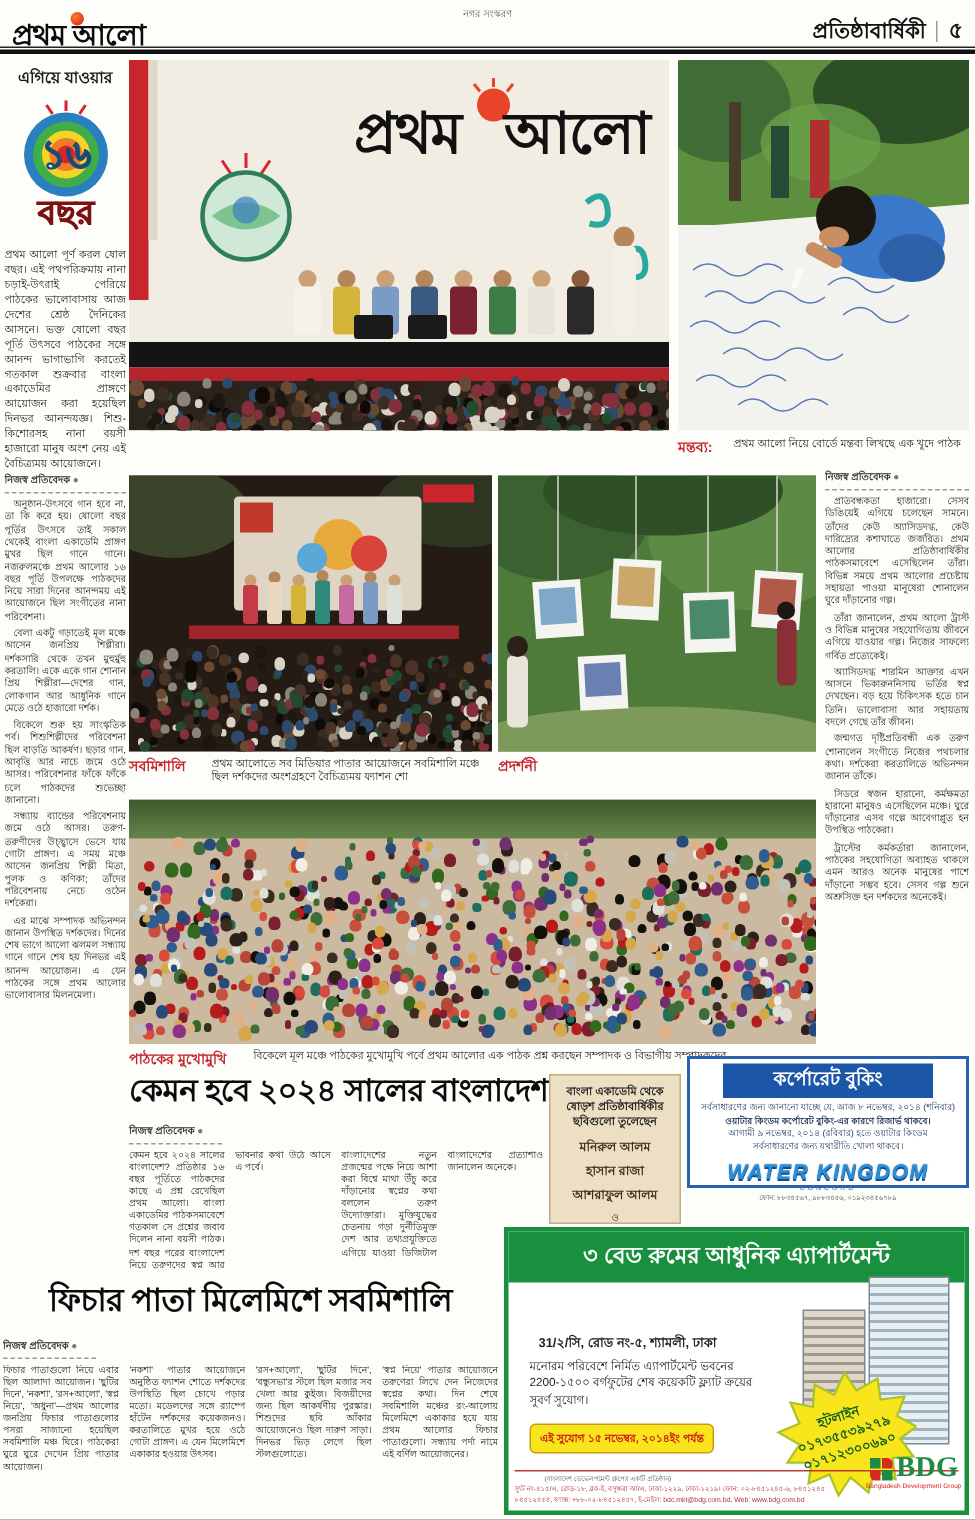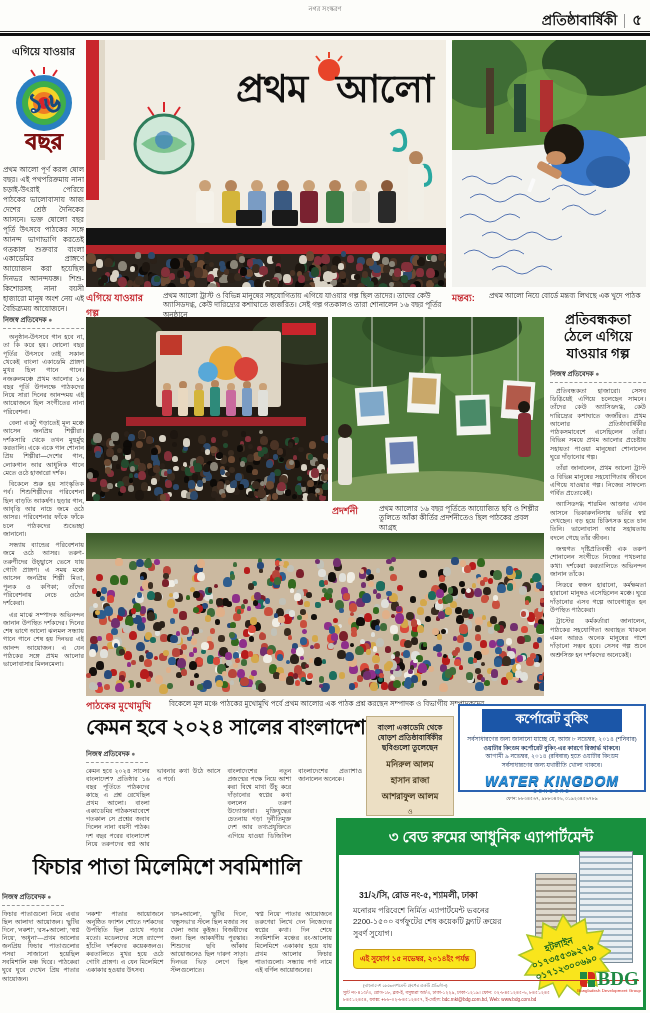--- a/index.html
+++ b/index.html
@@ -123,20 +123,24 @@
   #bdg-pin i:nth-child(4){background:#1f8a44;}
   #bdg-txt{display:inline;font-family:"Liberation Serif","DejaVu Serif",serif;font-size:19px;color:#1f8a44;font-weight:bold;vertical-align:middle;}
   #bdg-sub{font-size:4.4px;color:#d42b1e;margin-top:-2px;}
 </style>
 </head>
 <body>
 
 <div id="page">
 
   <div id="header">
+    <div id="masthead">
+      <span>প্রথম আলো</span>
+      <span class="sun"></span>
+    </div>
     <div id="hdr-center">
       <div id="hdr-edition">নগর সংস্করণ</div>
     </div>
     <div id="hdr-right">
       <span id="hdr-section">প্রতিষ্ঠাবার্ষিকী</span>
       <span id="hdr-sep"></span>
       <span id="hdr-page">৫</span>
     </div>
   </div>
   <div id="rule"></div>
@@ -500,24 +504,20 @@
 
       <ellipse cx="138" cy="118" rx="40" ry="28" fill="#3a78c9"></ellipse>
       <ellipse cx="156" cy="132" rx="22" ry="16" fill="#2d62a8"></ellipse>
       <circle cx="112" cy="104" r="20" fill="#1c1710"></circle>
       <ellipse cx="104" cy="118" rx="10" ry="7" fill="#c98f63"></ellipse>
       <rect x="88" y="120" width="26" height="9" rx="4" fill="#c98f63" transform="rotate(28 88 120)"></rect>
       <rect x="80" y="138" width="4" height="14" rx="1" fill="#fafafa" transform="rotate(20 80 138)"></rect>
     </svg>
   </div>
 
-  <div id="cap-main" class="cap">
-    <span class="lbl">এগিয়ে যাওয়ার গল্প</span>
-    <span class="txt">প্রথম আলো ট্রাস্ট ও বিভিন্ন মানুষের সহযোগিতায় এগিয়ে যাওয়ার গল্প ছিল তাদের। তাদের কেউ অ্যাসিডদগ্ধ, কেউ দারিদ্র্যের কশাঘাতে জর্জরিত। সেই গল্প গতকালও তারা শোনালেন ১৬ বছর পূর্তির অনুষ্ঠানে</span>
-  </div>
   <div id="cap-comment" class="cap">
     <span class="lbl">মন্তব্য:</span>
     <span class="txt">প্রথম আলো নিয়ে বোর্ডে মন্তব্য লিখছে এক খুদে পাঠক</span>
   </div>
 
   <div id="photo-fashion" class="ph">
     <svg width="242" height="184" viewBox="0 0 242 184">
       <rect width="242" height="184" fill="#241c14"></rect>
       <ellipse cx="30" cy="25" rx="50" ry="30" fill="#39442a"></ellipse>
       <ellipse cx="220" cy="20" rx="55" ry="28" fill="#2e3622"></ellipse>
@@ -901,27 +901,29 @@
       </g>
       <g>
         <rect x="6" y="120" width="14" height="48" rx="4" fill="#e8e4da"></rect>
           <circle cx="13" cy="114" r="7" fill="#2b2119"></circle>
         <rect x="186" y="96" width="13" height="44" rx="4" fill="#8a2f38"></rect>
           <circle cx="192" cy="90" r="6" fill="#1c1710"></circle>
       </g>
     </svg>
   </div>
 
+  <div id="cap-fashion" class="cap">
+    <span class="lbl">সবমিশালি</span>
+    <span class="txt">প্রথম আলোতে সব মিডিয়ার পাতার আয়োজনে সবমিশালি মঞ্চে ছিল দর্শকদের অংশগ্রহণে বৈচিত্র্যময় ফ্যাশন শো</span>
+  </div>
   <div id="cap-expo" class="cap">
     <span class="lbl">প্রদর্শনী</span>
-    <span class="txt">প্রথম আলোর ১৬ বছর পূর্তিতে আয়োজিত ছবি ও শিল্পীর তুলিতে আঁকা কীর্তির প্রদর্শনীতেও ছিল পাঠকের প্রবল আগ্রহ</span>
   </div>
 
   <div id="col-right">
-    <div class="sec-head">প্রতিবন্ধকতা ঠেলে এগিয়ে যাওয়ার গল্প</div>
     <div class="byline">
       <span>নিজস্ব প্রতিবেদক</span> <span class="dot">●</span>
     </div>
     <div id="right-body" class="bodytxt">
       <p>প্রতিবন্ধকতা হাজারো। সেসব ডিঙিয়েই এগিয়ে চলেছেন সামনে। তাঁদের কেউ অ্যাসিডদগ্ধ, কেউ দারিদ্র্যের কশাঘাতে জর্জরিত। প্রথম আলোর প্রতিষ্ঠাবার্ষিকীর পাঠকসমাবেশে এসেছিলেন তাঁরা। বিভিন্ন সময়ে প্রথম আলোর প্রচেষ্টায় সহায়তা পাওয়া মানুষেরা শোনালেন ঘুরে দাঁড়ানোর গল্প।</p>
       <p>তাঁরা জানালেন, প্রথম আলো ট্রাস্ট ও বিভিন্ন মানুষের সহযোগিতায় জীবনে এগিয়ে যাওয়ার গল্প। নিজের সাফল্যে গর্বিত প্রত্যেকেই।</p>
       <p>অ্যাসিডদগ্ধ শারমিন আক্তার এখন আসনে ভিকারুননিসায় ভর্তির স্বপ্ন দেখছেন। বড় হয়ে চিকিৎসক হতে চান তিনি। ভালোবাসা আর সহায়তায় বদলে গেছে তাঁর জীবন।</p>
       <p>জন্মগত দৃষ্টিপ্রতিবন্ধী এক তরুণ শোনালেন সংগীতে নিজের পথচলার কথা। দর্শকেরা করতালিতে অভিনন্দন জানান তাঁকে।</p>
       <p>সিডরে স্বজন হারানো, কর্মক্ষমতা হারানো মানুষও এসেছিলেন মঞ্চে। ঘুরে দাঁড়ানোর এসব গল্পে আবেগাপ্লুত হন উপস্থিত পাঠকেরা।</p>
       <p>ট্রাস্টের কর্মকর্তারা জানালেন, পাঠকের সহযোগিতা অব্যাহত থাকলে এমন আরও অনেক মানুষের পাশে দাঁড়ানো সম্ভব হবে। সেসব গল্প শুনে অশ্রুসিক্ত হন দর্শকদের অনেকেই।</p>

